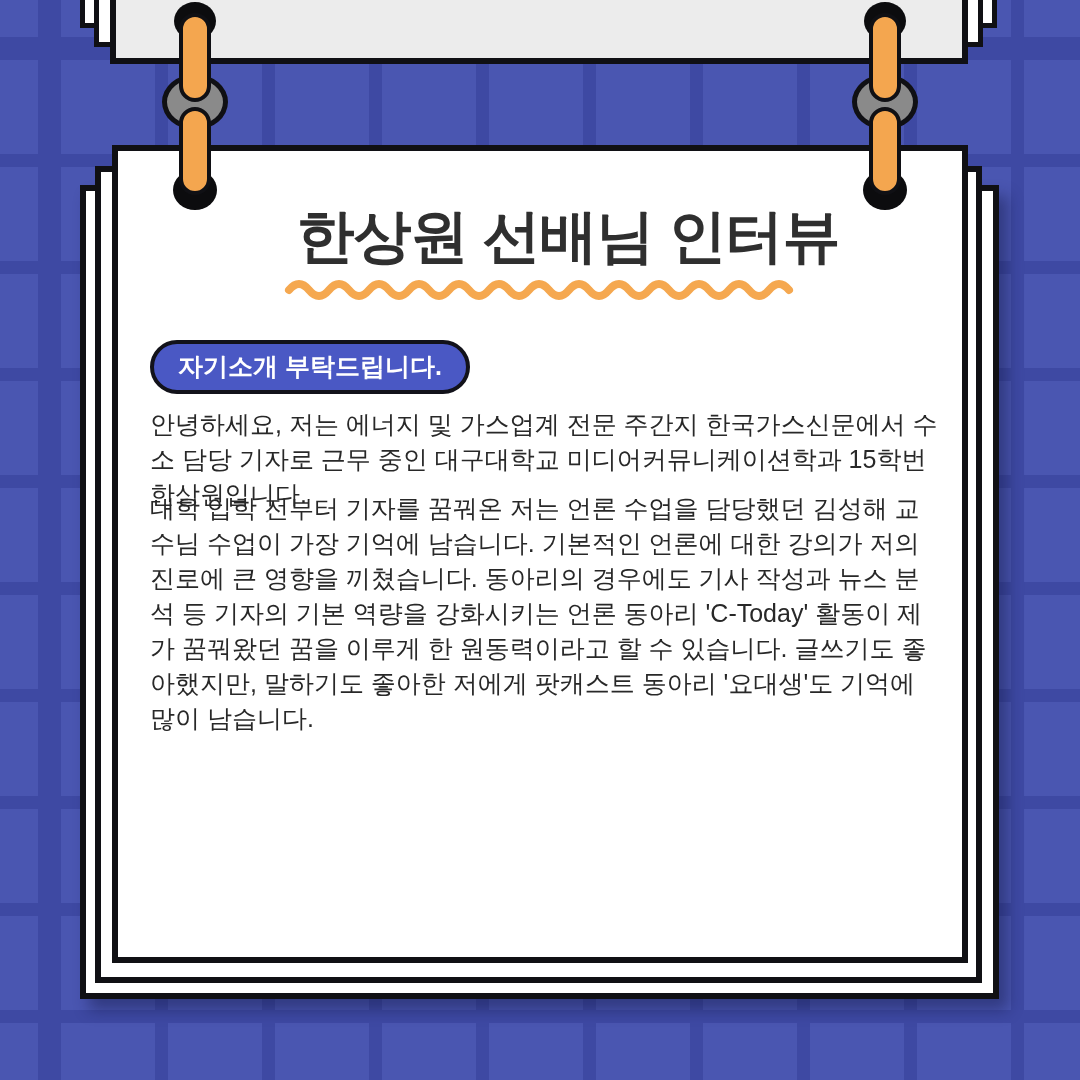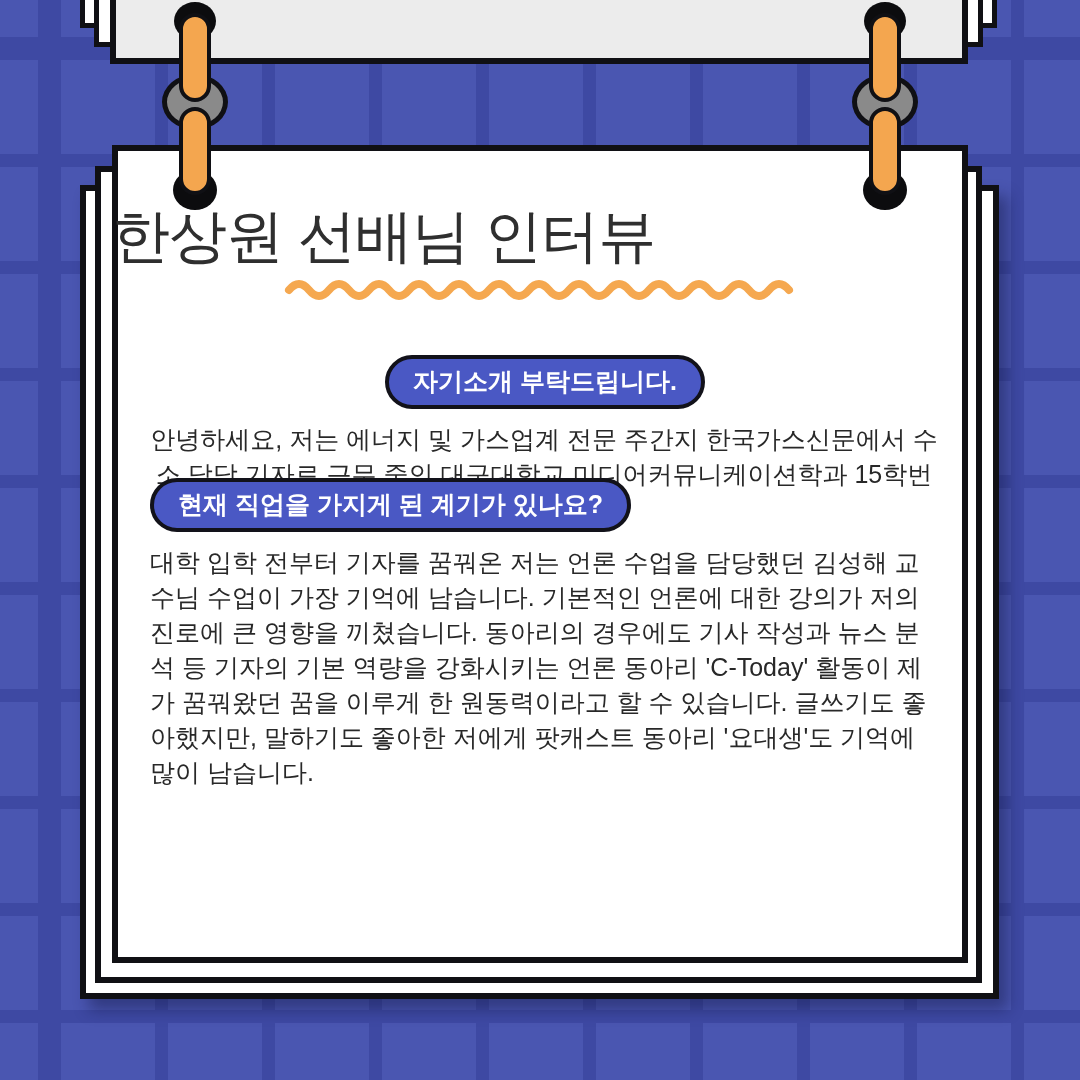--- a/index.html
+++ b/index.html
@@ -26,26 +26,26 @@
   .ring-left{left:160px;} .ring-right{left:850px;}
   .ring div{position:absolute; box-sizing:border-box;}
   .cap-top{left:14px; top:2px;  width:42px; height:38px; background:#0c0c0e; border-radius:50%;}
   .cap-bot{left:13px; top:170px;width:44px; height:40px; background:#0c0c0e; border-radius:50%;}
   .grommet{left:2px;  top:74px; width:66px; height:56px; background:#8a8a8a; border:5px solid #101014; border-radius:50%;}
   .rod{left:19px; width:32px; background:#F4A64F; border:4px solid #101014; border-radius:16px;}
   .rod-top{top:13px;  height:89px;}
   .rod-bot{top:107px; height:88px;}
   
   .title{
-    position:absolute; left:112px; top:198px; width:912px; text-align:left;
-    font-size:58px; font-weight:normal; letter-spacing:-1px; color:#2F2F2F;
+    position:absolute; left:112px; top:198px; width:912px; text-align:center;
+    font-size:58px; font-weight:bold; letter-spacing:-1px; color:#2F2F2F;
   }
   .wave{position:absolute; left:283px; top:274px;}
   .qa{position:absolute; left:150px; width:790px;}
-  .qa1{top:355px;text-align:center;} .qa2{top:478px;} .qa3{top:744px;}
+  .qa1{top:340px;} .qa2{top:478px;} .qa3{top:744px;}
   .pill{
     display:inline-block; padding:10px 24px 11px; background:#4A58C4;
     border:4px solid #12121a; border-radius:28px;
     color:#ffffff; font-size:25px; font-weight:bold; line-height:1;
   }
   .answer{
     margin-top:13px; width:788px;
     font-size:25px; line-height:35px; color:#282828;
   }
 </style>
@@ -81,20 +81,19 @@
   <svg class="wave" width="514" height="26" viewBox="0 0 514 26">
     <path d="M6 16 Q16 4 26 16 T46 16 T66 16 T86 16 T106 16 T126 16 T146 16 T166 16 T186 16 T206 16 T226 16 T246 16 T266 16 T286 16 T306 16 T326 16 T346 16 T366 16 T386 16 T406 16 T426 16 T446 16 T466 16 T486 16 T506 16" fill="none" stroke="#F5A850" stroke-width="8" stroke-linecap="round" stroke-linejoin="round"></path>
   </svg>
 
   <div class="qa qa1">
     <span class="pill">자기소개 부탁드립니다.</span>
     <div class="answer">안녕하세요, 저는 에너지 및 가스업계 전문 주간지 한국가스신문에서 수소 담당 기자로 근무 중인 대구대학교 미디어커뮤니케이션학과 15학번 한상원입니다.</div>
   </div>
 
   <div class="qa qa2">
-    <span class="pill">현재 직업을 가지게 된 계기가 있나요?</span>
     <div class="answer">대학 입학 전부터 기자를 꿈꿔온 저는 언론 수업을 담당했던 김성해 교수님 수업이 가장 기억에 남습니다. 기본적인 언론에 대한 강의가 저의 진로에 큰 영향을 끼쳤습니다. 동아리의 경우에도 기사 작성과 뉴스 분석 등 기자의 기본 역량을 강화시키는 언론 동아리 'C-Today' 활동이 제가 꿈꿔왔던 꿈을 이루게 한 원동력이라고 할 수 있습니다. 글쓰기도 좋아했지만, 말하기도 좋아한 저에게 팟캐스트 동아리 '요대생'도 기억에 많이 남습니다.</div>
   </div>
 
   <div class="qa qa3">
   </div>
 
 </div>
 
 </body></html>

